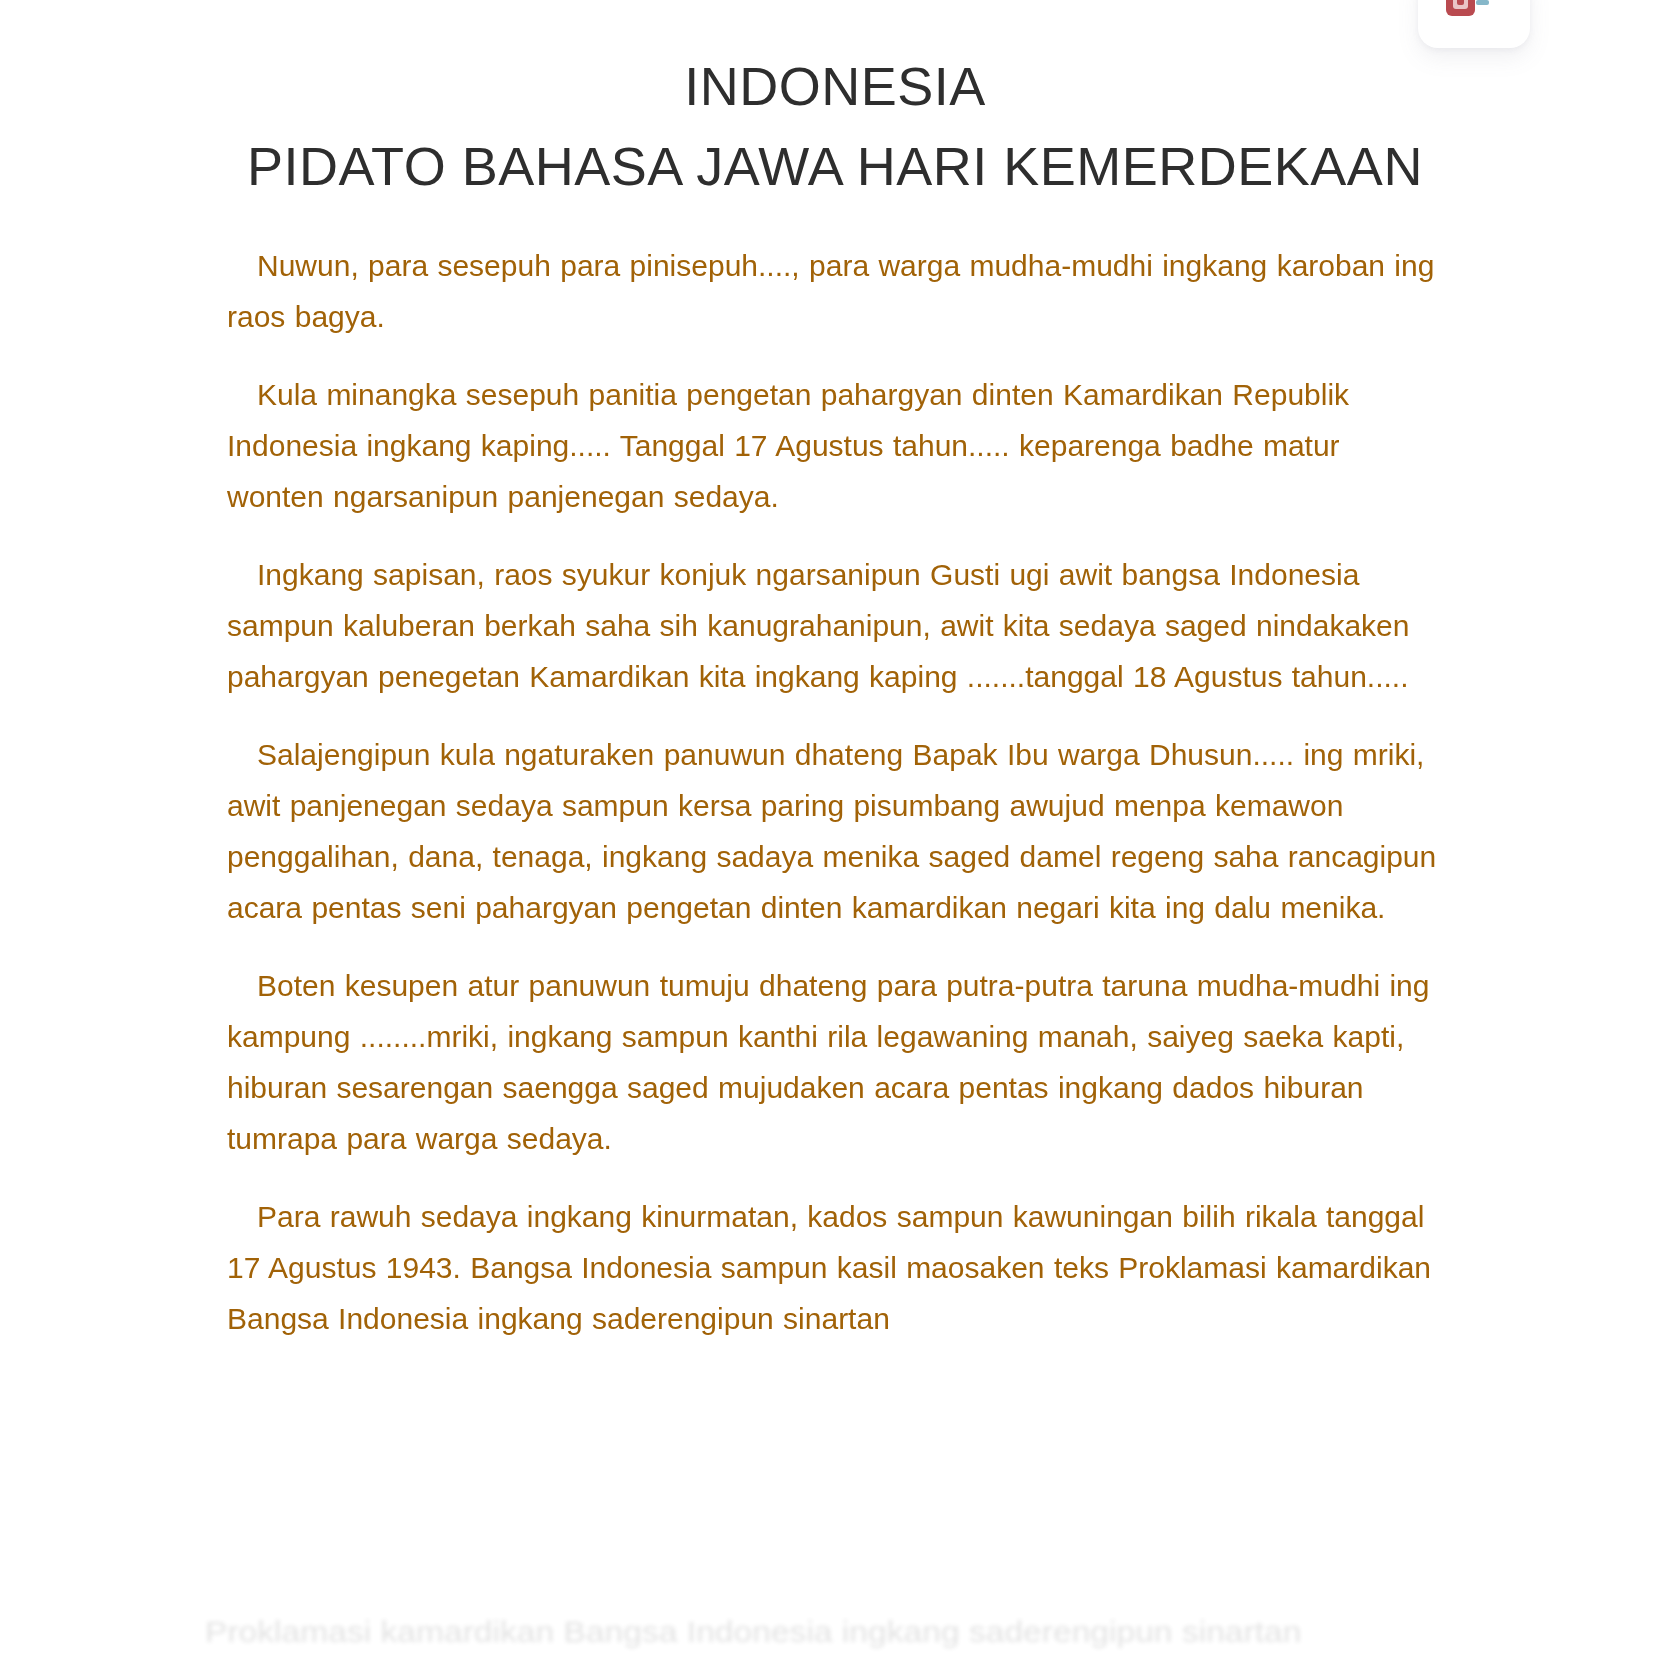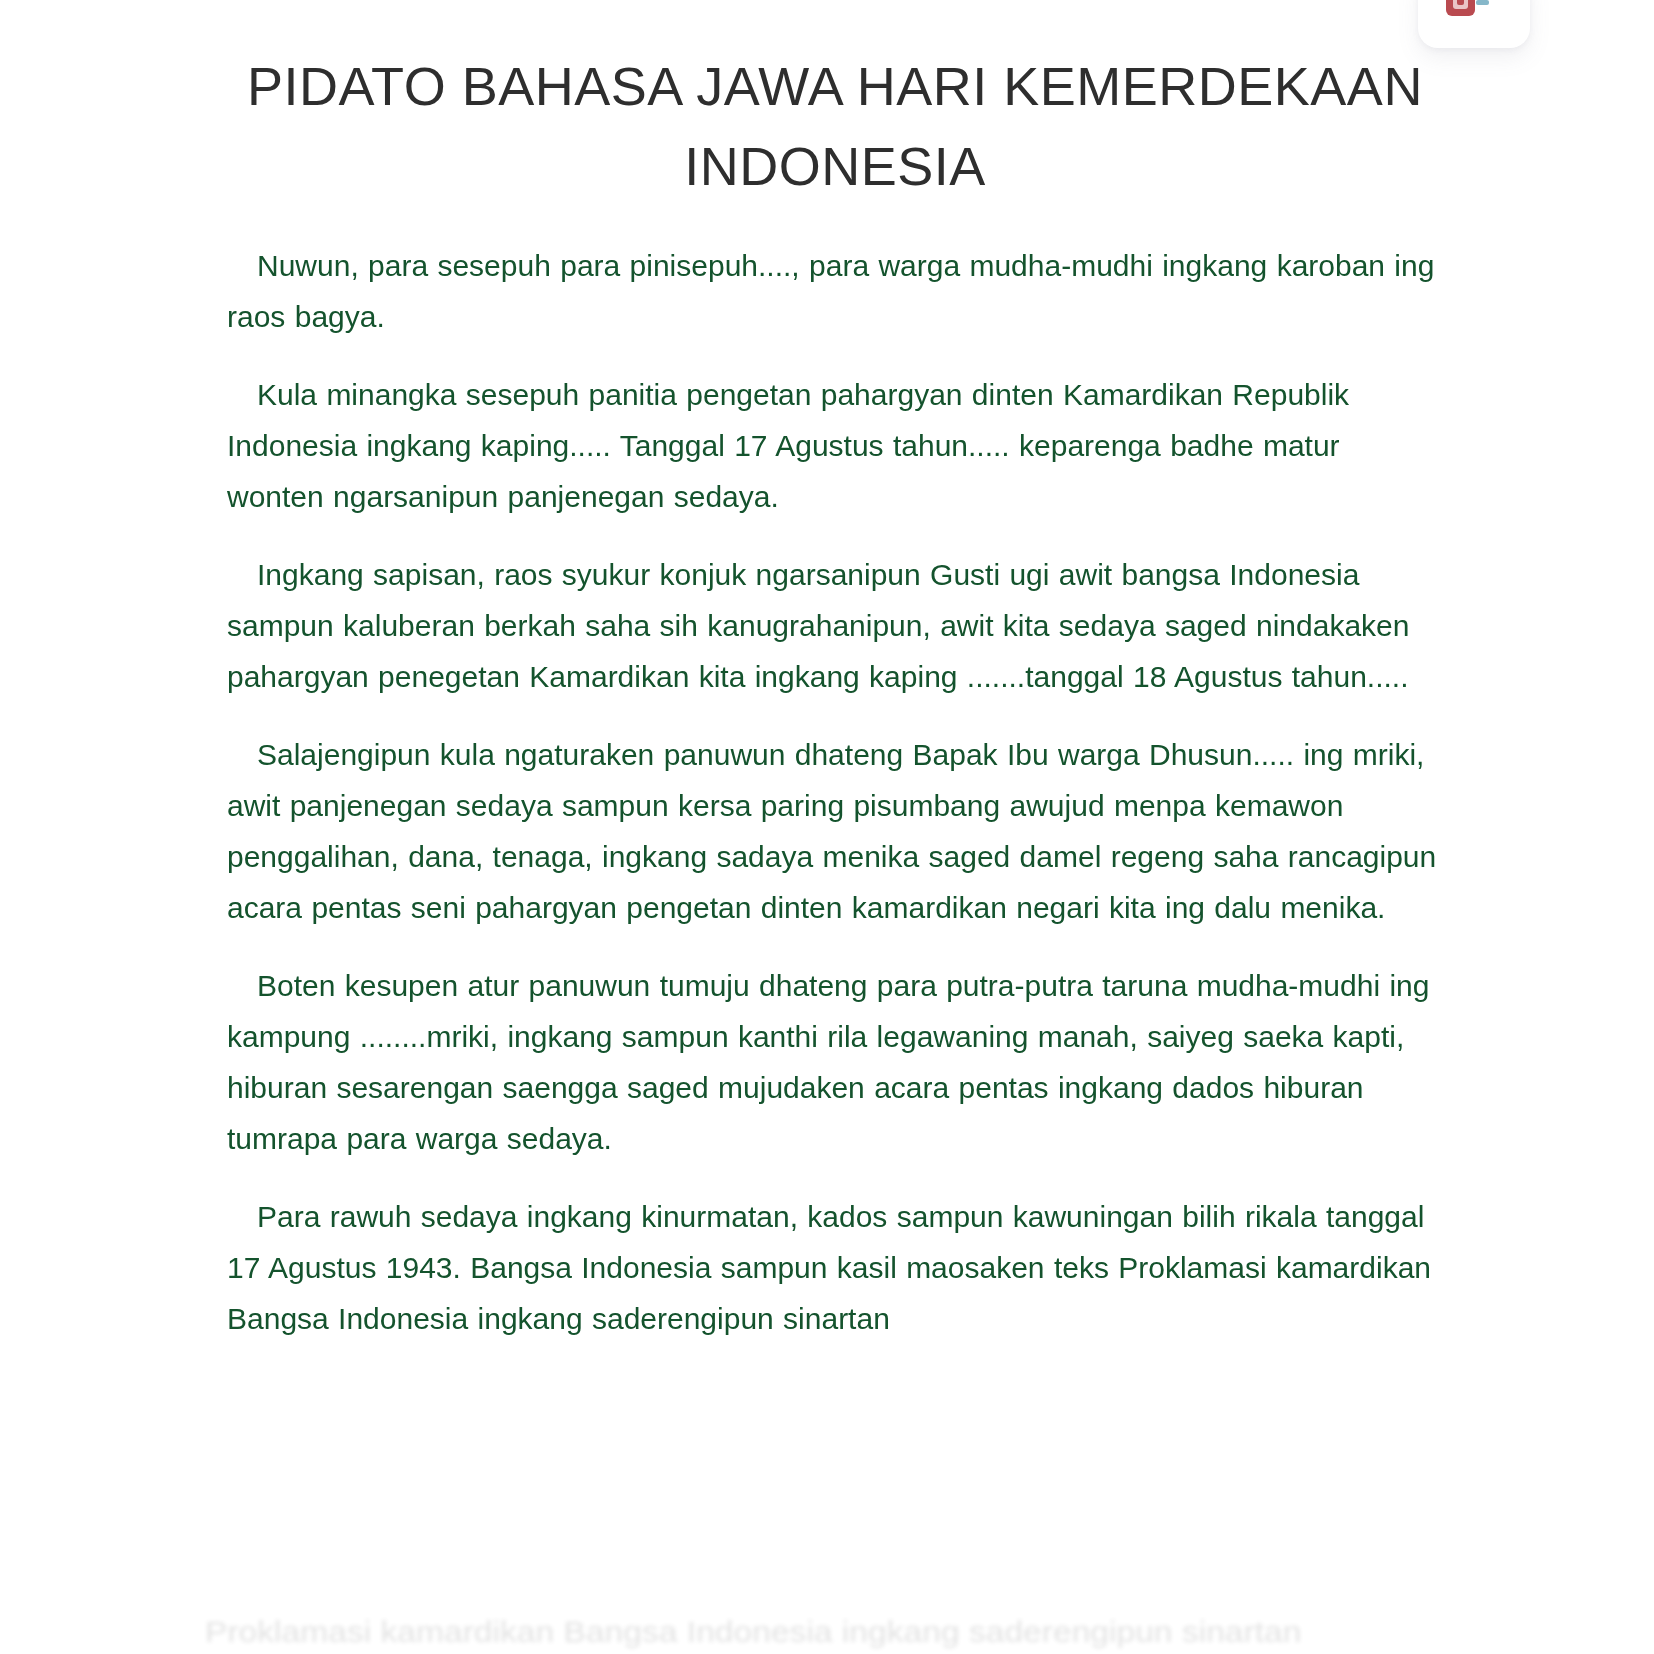--- a/index.html
+++ b/index.html
@@ -32,21 +32,21 @@
     letter-spacing: 0.5px;
   }
   .doc-title .title-line { display: block; white-space: nowrap; }
 
   .doc-body p {
     margin: 0 0 27px 0;
     font-size: 30px;
     line-height: 51px;
     text-indent: 30px;
     text-align: left;
-    color: #14532d;
+    color: #a16207;
     word-spacing: 1px;
   }
 
   
   .ghost-line {
     position: absolute;
     left: 205px;
     top: 1616px;
     width: 1400px;
     font-size: 30px;
@@ -115,22 +115,22 @@
 </head>
 <body>
 
 <div class="float-card"></div>
 <span class="red-icon"></span>
 <span class="teal-mark"></span>
 
 <div class="page-content">
 
   <h1 class="doc-title">
+    <span class="title-line">INDONESIA</span>
     <span class="title-line">PIDATO BAHASA JAWA HARI KEMERDEKAAN</span>
-    <span class="title-line">INDONESIA</span>
   </h1>
 
   <div class="doc-body">
     <p>Nuwun, para sesepuh para pinisepuh...., para warga mudha-mudhi ingkang karoban ing raos bagya.</p>
     <p>Kula minangka sesepuh panitia pengetan pahargyan dinten Kamardikan Republik Indonesia ingkang kaping..... Tanggal 17 Agustus tahun..... keparenga badhe matur wonten ngarsanipun panjenegan sedaya.</p>
     <p>Ingkang sapisan, raos syukur konjuk ngarsanipun Gusti ugi awit bangsa Indonesia sampun kaluberan berkah saha sih kanugrahanipun, awit kita sedaya saged nindakaken pahargyan penegetan Kamardikan kita ingkang kaping .......tanggal 18 Agustus tahun.....</p>
     <p>Salajengipun kula ngaturaken panuwun dhateng Bapak Ibu warga Dhusun..... ing mriki, awit panjenegan sedaya sampun kersa paring pisumbang awujud menpa kemawon penggalihan, dana, tenaga, ingkang sadaya menika saged damel regeng saha rancagipun acara pentas seni pahargyan pengetan dinten kamardikan negari kita ing dalu menika.</p>
     <p>Boten kesupen atur panuwun tumuju dhateng para putra-putra taruna mudha-mudhi ing kampung ........mriki, ingkang sampun kanthi rila legawaning manah, saiyeg saeka kapti, hiburan sesarengan saengga saged mujudaken acara pentas ingkang dados hiburan tumrapa para warga sedaya.</p>
     <p>Para rawuh sedaya ingkang kinurmatan, kados sampun kawuningan bilih rikala tanggal 17 Agustus 1943. Bangsa Indonesia sampun kasil maosaken teks Proklamasi kamardikan Bangsa Indonesia ingkang saderengipun sinartan</p>
   </div>

